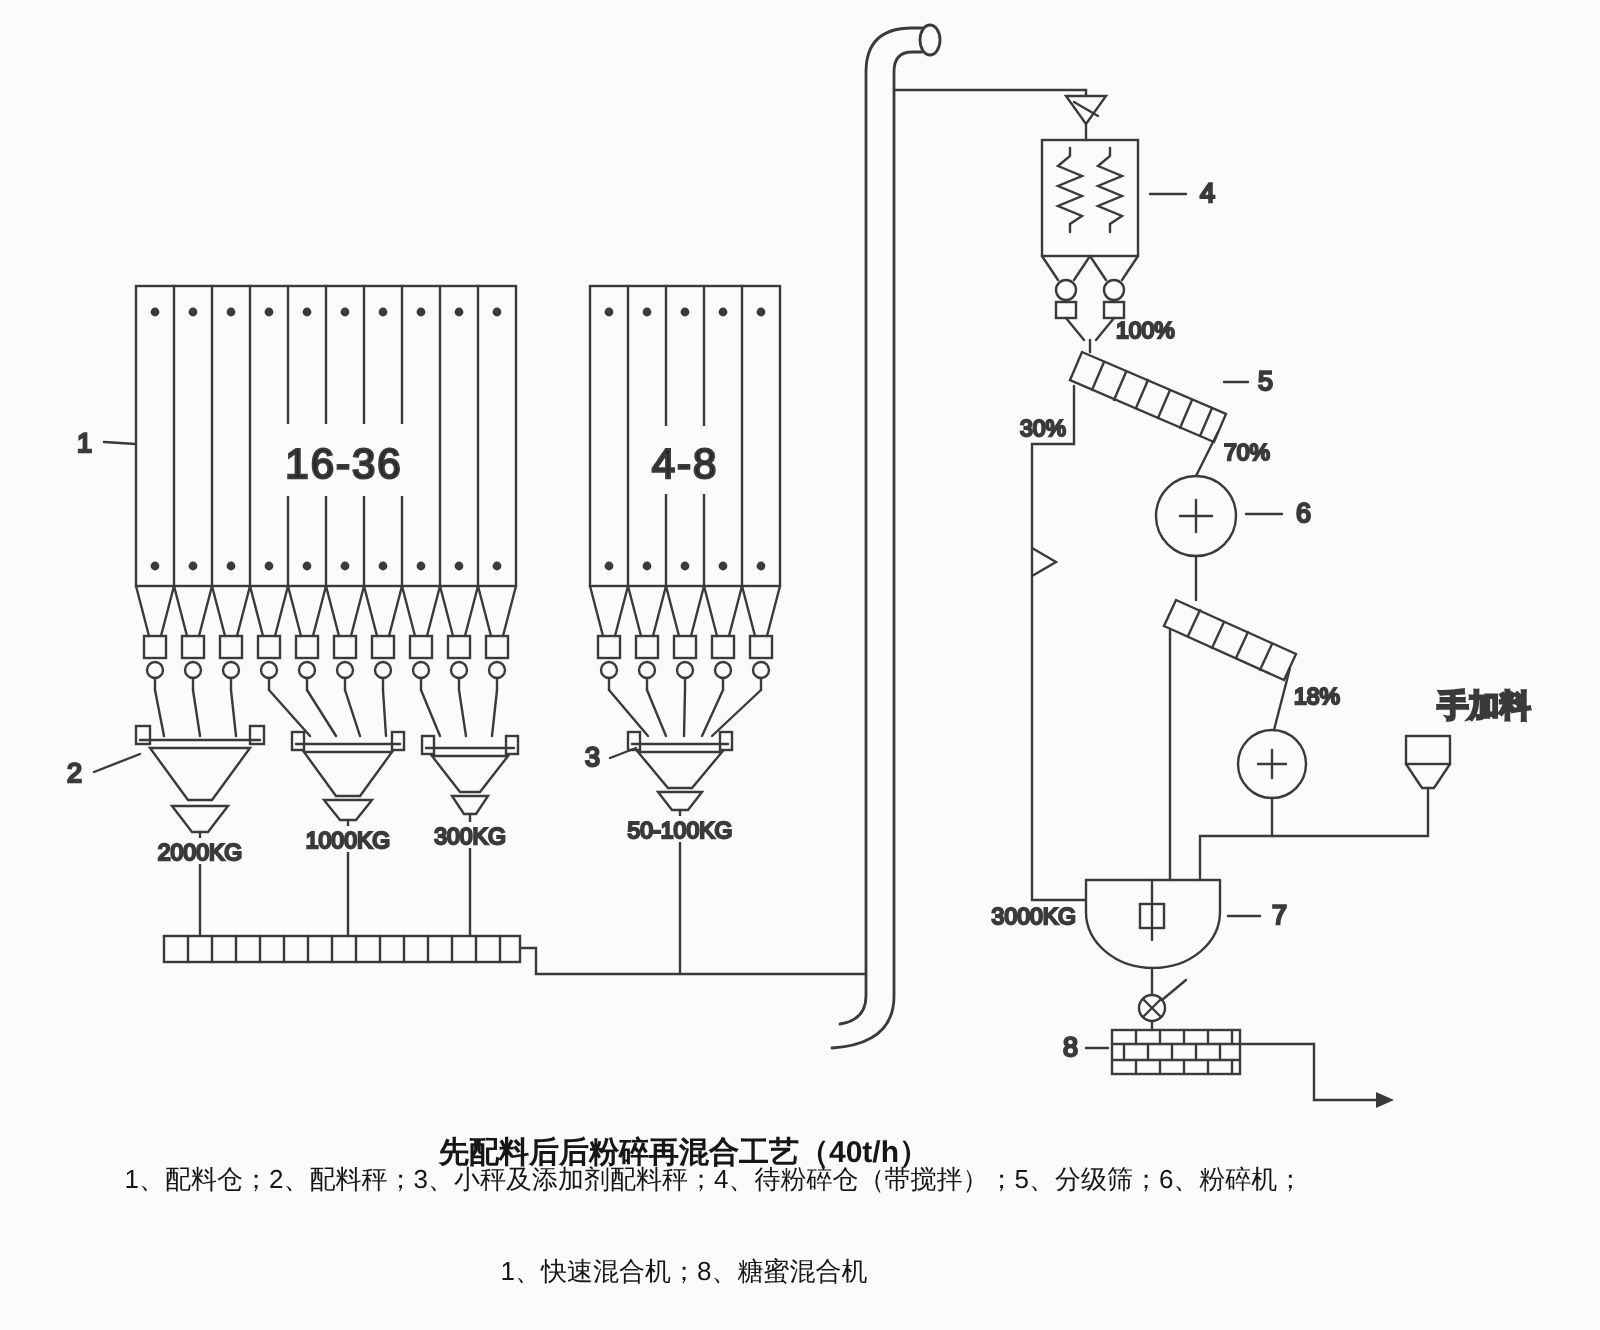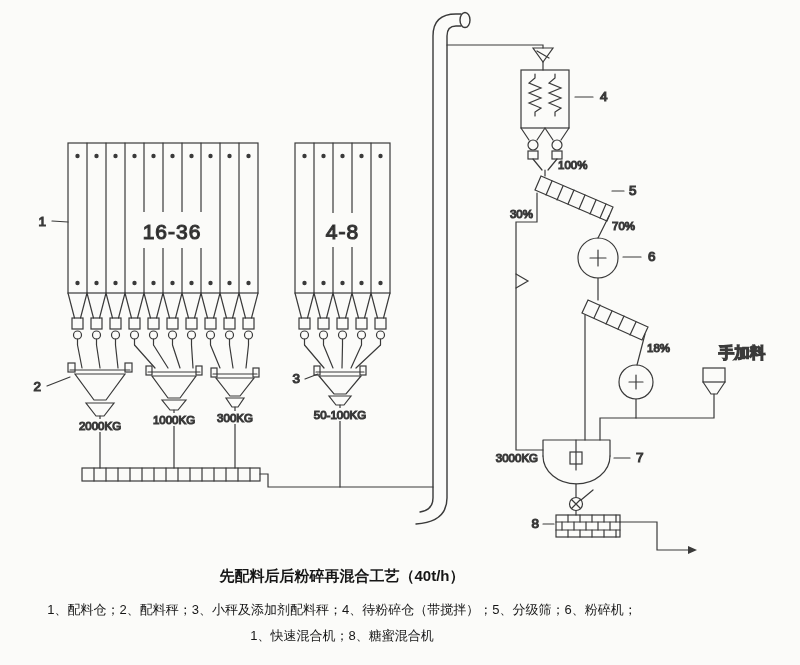--- a/index.html
+++ b/index.html
@@ -6,21 +6,21 @@
   .stage{position:relative;width:800px;height:665px;background:#fbfbf9;overflow:hidden;
          font-family:"Liberation Sans",sans-serif;}
   svg{position:absolute;left:0;top:0;}
   svg text{fill:#1f1f1f;font-family:"Liberation Sans",sans-serif;}
   .t11{font-size:11.5px;}
   .t13{font-size:13.5px;}
   .big{font-size:21px;letter-spacing:1px;}
   .t15{font-size:15.5px;font-weight:600;}
   .caption{position:absolute;left:0;width:684px;text-align:center;color:#161616;}
   .cap-title{top:567px;font-size:15px;font-weight:bold;}
-  .cap-leg1{top:601px;font-size:13px;}
+  .cap-leg1{top:581px;font-size:13px;padding-left:15px;}
   .cap-leg2{top:627px;font-size:13px;}
 </style>
 </head>
 <body>
 
 <div class="stage">
 <svg width="800" height="665" viewBox="0 0 800 665" stroke="#3a3a3a" stroke-width="1.2" fill="none" stroke-linecap="round">
 
   <g>
     <rect x="68" y="143" width="190" height="150"></rect>

